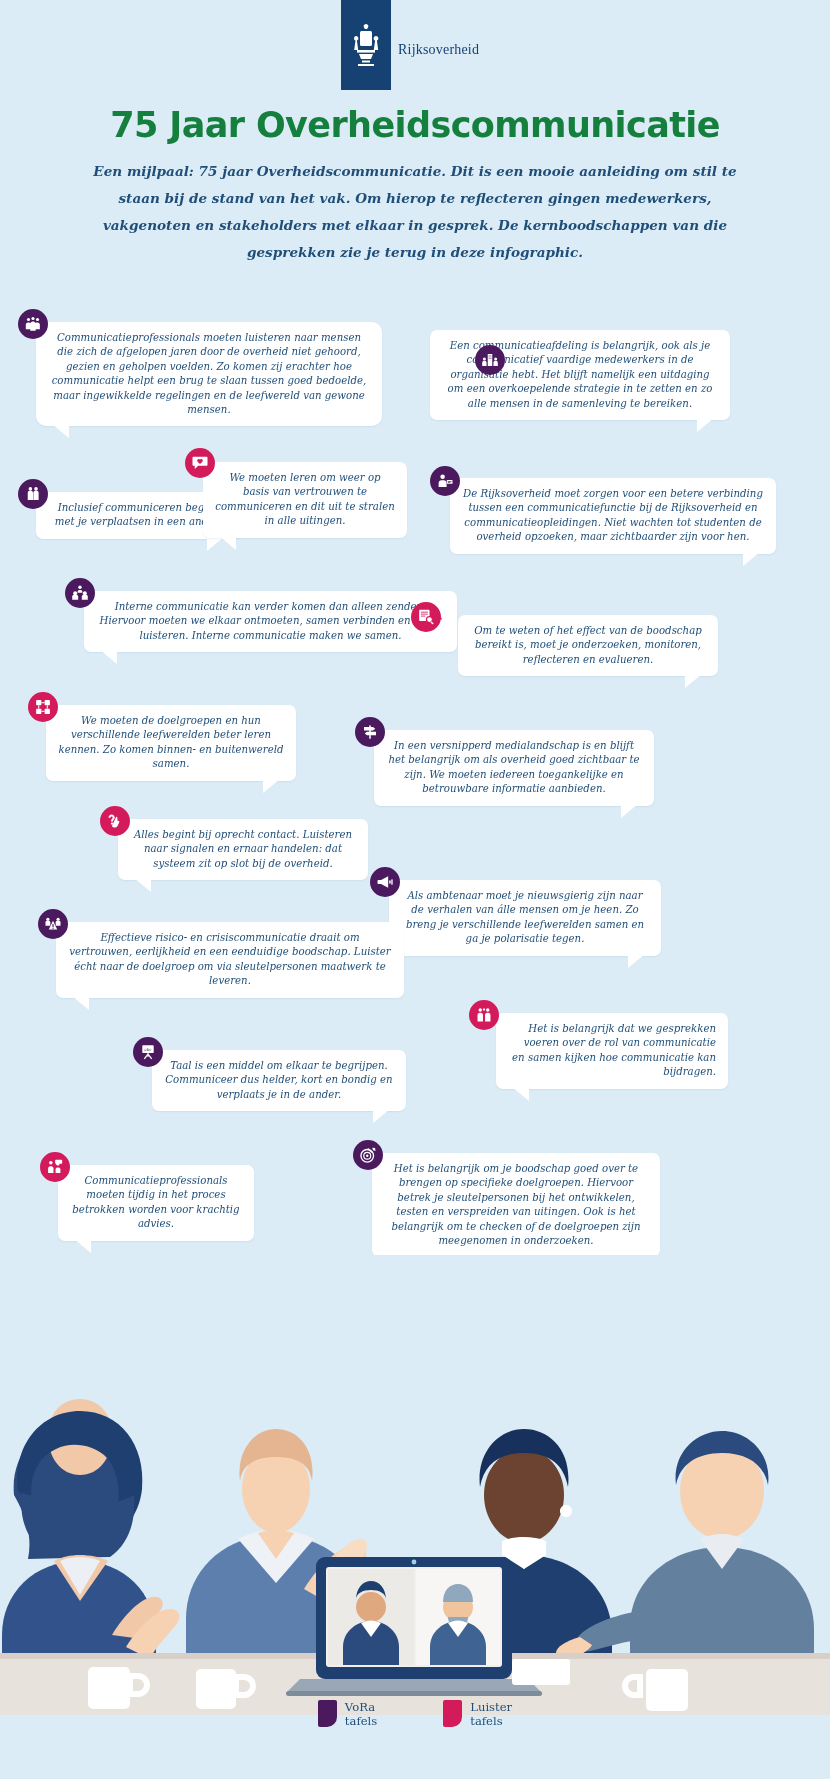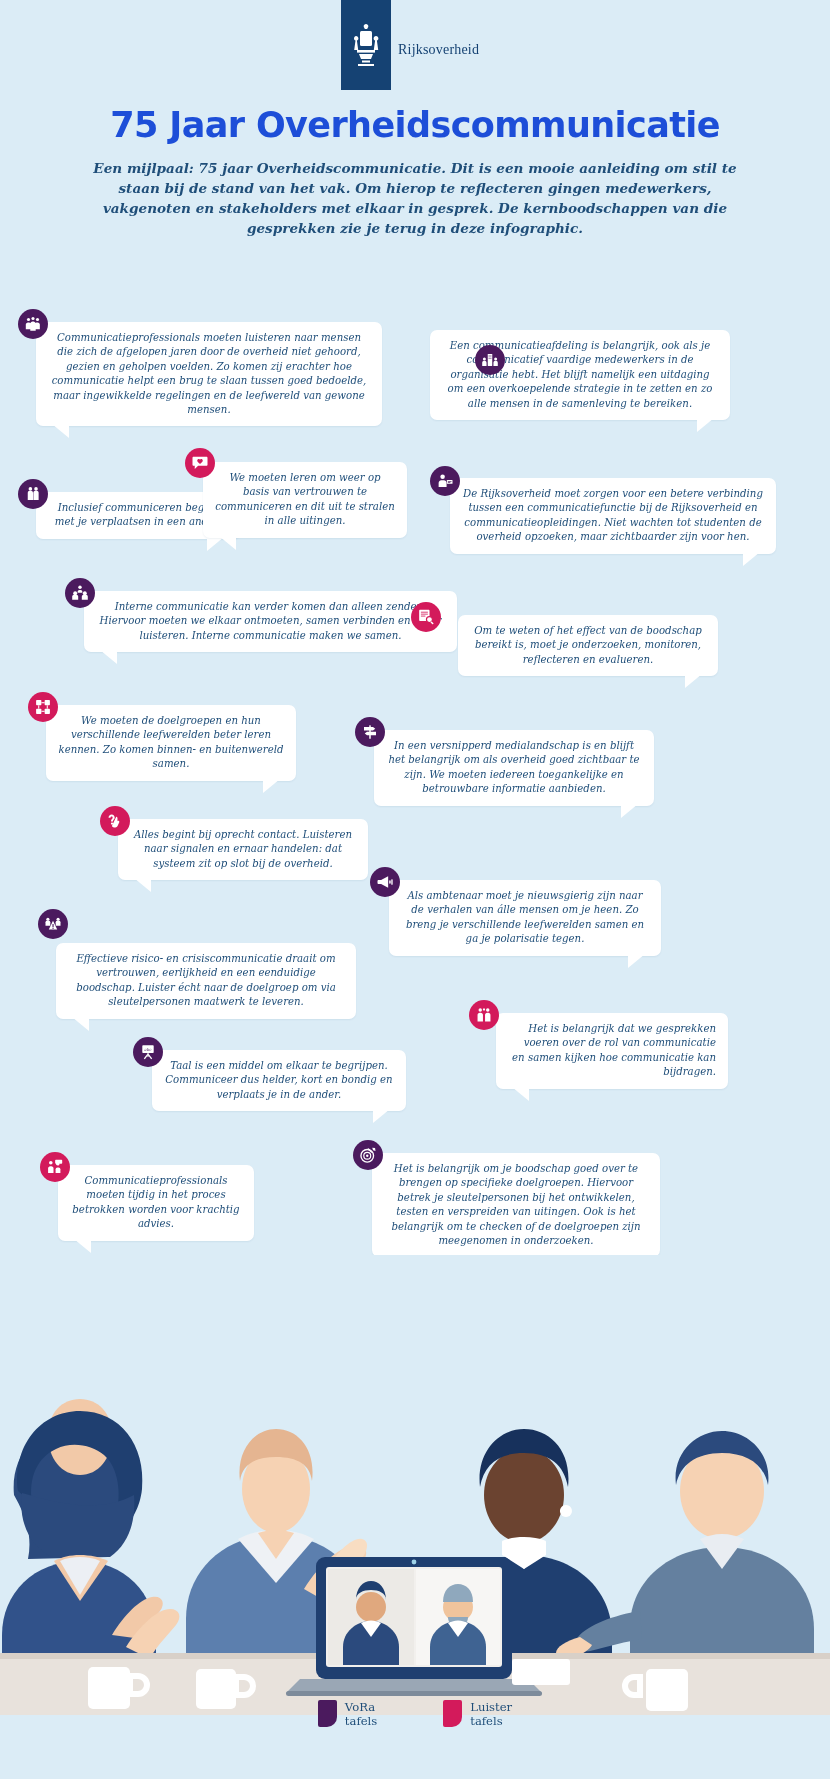--- a/index.html
+++ b/index.html
@@ -37,33 +37,33 @@
   }
 
   .title{
     position:absolute;
     left:0; top:105px;
     width:830px;
     text-align:center;
     font-family:"DejaVu Sans", sans-serif;
     font-weight:bold;
     font-size:35px;
-    color:#1d4ed8;
+    color:#15803d;
     letter-spacing:-.6px;
   }
   .subtitle{
     position:absolute;
     left:75px; top:158px;
     width:680px;
     text-align:center;
     font-family:"DejaVu Serif", serif;
     font-style:italic;
     font-weight:bold;
     font-size:13.6px;
-    line-height:20px;
+    line-height:27px;
     color:#1f4e79;
   }
 
   
   .bubble{
     position:absolute;
     background:#ffffff;
     border-radius:7px;
     padding:9px 12px;
     font-family:"DejaVu Serif", serif;
@@ -155,21 +155,21 @@
 <p class="subtitle">Een mijlpaal: 75 jaar Overheidscommunicatie. Dit is een mooie aanleiding om stil te staan bij de stand van het vak. Om hierop te reflecteren gingen medewerkers, vakgenoten en stakeholders met elkaar in gesprek. De kernboodschappen van die gesprekken zie je terug in deze infographic.</p>
 
 <div class="bicon purple" style="left:18px;top:309px;">
   <svg viewBox="0 0 24 24">
       <circle cx="6" cy="6" r="2.1"></circle>
       <circle cx="12" cy="4.6" r="2.1"></circle>
       <circle cx="18" cy="6" r="2.1"></circle>
       <path d="M2.4 19v-6.2c0-1.6 1.3-2.9 2.9-2.9h1.4c1.6 0 2.9 1.3 2.9 2.9V19zM13.9 19v-6.2c0-1.6 1.3-2.9 2.9-2.9h1.4c1.6 0 2.9 1.3 2.9 2.9V19zM8.4 21V11.6c0-1.7 1.4-3.1 3.1-3.1h1c1.7 0 3.1 1.4 3.1 3.1V21z"></path>
     </svg>
 </div>
-<div class="bubble tail-left" style="left:36px;top:322px;width:346px;">Communicatieprofessionals moeten luisteren naar mensen die zich de afgelopen jaren door de overheid niet gehoord, gezien en geholpen voelden. Zo komen zij erachter hoe communicatie helpt een brug te slaan tussen goed bedoelde, maar ingewikkelde regelingen en de leefwereld van gewone mensen.</div>
+<div class="bubble tail-left" style="left:36px;top:322px;width:346px;border-radius:10px;">Communicatieprofessionals moeten luisteren naar mensen die zich de afgelopen jaren door de overheid niet gehoord, gezien en geholpen voelden. Zo komen zij erachter hoe communicatie helpt een brug te slaan tussen goed bedoelde, maar ingewikkelde regelingen en de leefwereld van gewone mensen.</div>
 
 <div class="bicon purple" style="left:475px;top:345px;">
   <svg viewBox="0 0 24 24">
       <rect x="9" y="4" width="6" height="16" rx=".6"></rect>
       <rect x="10.2" y="6" width="1.3" height="1.3" fill="#4b1a5e"></rect>
       <rect x="12.5" y="6" width="1.3" height="1.3" fill="#4b1a5e"></rect>
       <rect x="10.2" y="9" width="1.3" height="1.3" fill="#4b1a5e"></rect>
       <rect x="12.5" y="9" width="1.3" height="1.3" fill="#4b1a5e"></rect>
       <circle cx="4.5" cy="10.5" r="2"></circle>
       <path d="M1.6 20v-4.4c0-1.4 1.1-2.5 2.5-2.5h.8c1.4 0 2.5 1.1 2.5 2.5V20z"></path>
@@ -277,21 +277,21 @@
   <svg viewBox="0 0 24 24">
       <circle cx="5.2" cy="5.6" r="2.1"></circle>
       <path d="M2 14.4V9.8c0-1.4 1.1-2.5 2.5-2.5h1.4c1.4 0 2.5 1.1 2.5 2.5v4.6z"></path>
       <circle cx="18.8" cy="5.6" r="2.1"></circle>
       <path d="M15.6 14.4V9.8c0-1.4 1.1-2.5 2.5-2.5h1.4c1.4 0 2.5 1.1 2.5 2.5v4.6z"></path>
       <path d="M12 7.8l5.6 11.6H6.4z"></path>
       <rect x="11.3" y="12" width="1.5" height="4.2" fill="#4b1a5e"></rect>
       <rect x="11.3" y="17" width="1.5" height="1.5" fill="#4b1a5e"></rect>
     </svg>
 </div>
-<div class="bubble tail-left" style="left:56px;top:922px;width:300px;margin-top:21px;">Effectieve risico- en crisiscommunicatie draait om vertrouwen, eerlijkheid en een eenduidige boodschap. Luister écht naar de doelgroep om via sleutelpersonen maatwerk te leveren.</div>
+<div class="bubble tail-left" style="left:56px;top:922px;width:348px;">Effectieve risico- en crisiscommunicatie draait om vertrouwen, eerlijkheid en een eenduidige boodschap. Luister écht naar de doelgroep om via sleutelpersonen maatwerk te leveren.</div>
 
 <div class="bicon pink" style="left:469px;top:1000px;">
   <svg viewBox="0 0 24 24">
       <circle cx="7" cy="5.2" r="2.3"></circle>
       <path d="M3.4 20.5v-8.6c0-1.6 1.3-2.9 2.9-2.9h1.4c1.6 0 2.9 1.3 2.9 2.9v8.6z"></path>
       <circle cx="17" cy="5.2" r="2.3"></circle>
       <path d="M13.4 20.5v-8.6c0-1.6 1.3-2.9 2.9-2.9h1.4c1.6 0 2.9 1.3 2.9 2.9v8.6z"></path>
       <rect x="10.6" y="3.2" width="2.8" height="2.8" rx=".6"></rect>
     </svg>
 </div>

